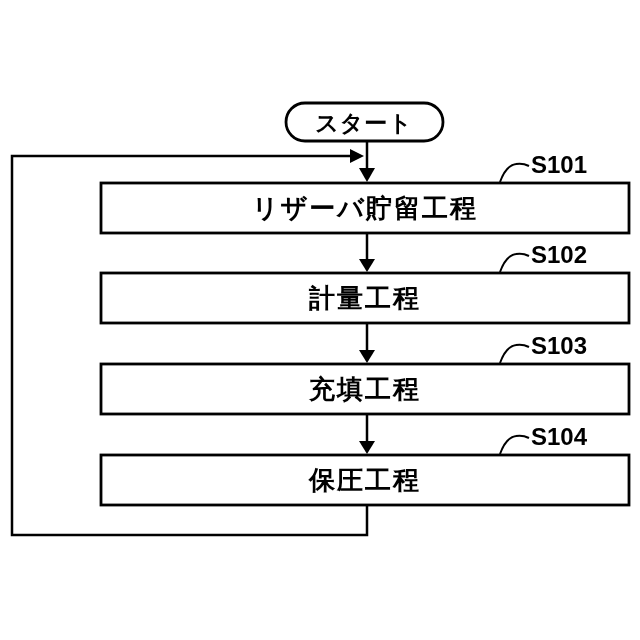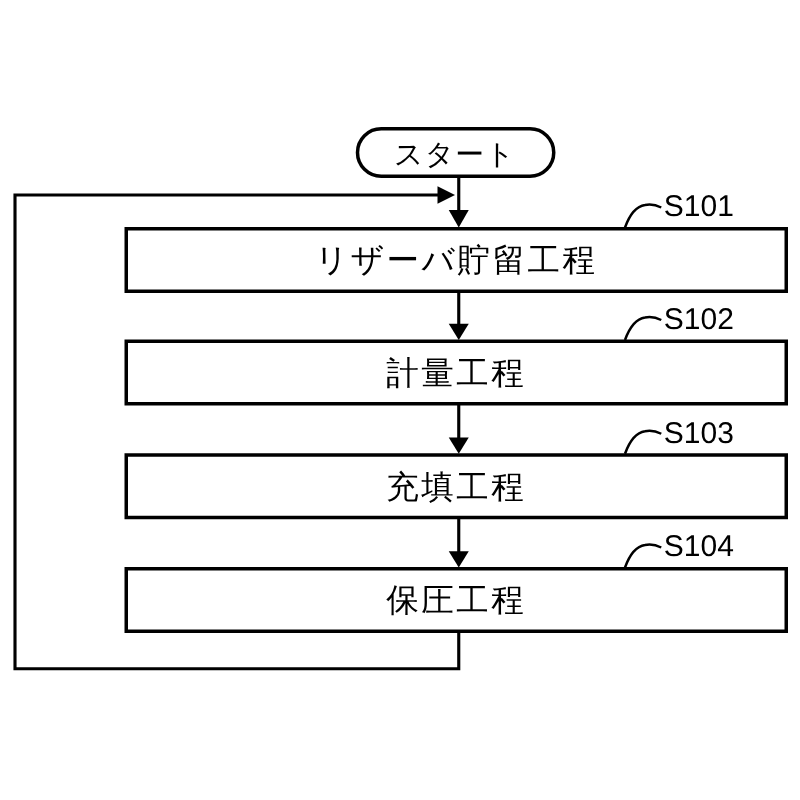--- a/index.html
+++ b/index.html
@@ -8,20 +8,21 @@
     width: 640px;
     height: 640px;
     background: #ffffff;
     overflow: hidden;
   }
   .canvas {
     position: relative;
     width: 640px;
     height: 640px;
     background: #ffffff;
+    font-weight: bold;
   }
   svg { display: block; }
   .shape {
     fill: #ffffff;
     stroke: #000000;
     stroke-width: 2.8;
   }
   .connector {
     fill: none;
     stroke: #000000;

